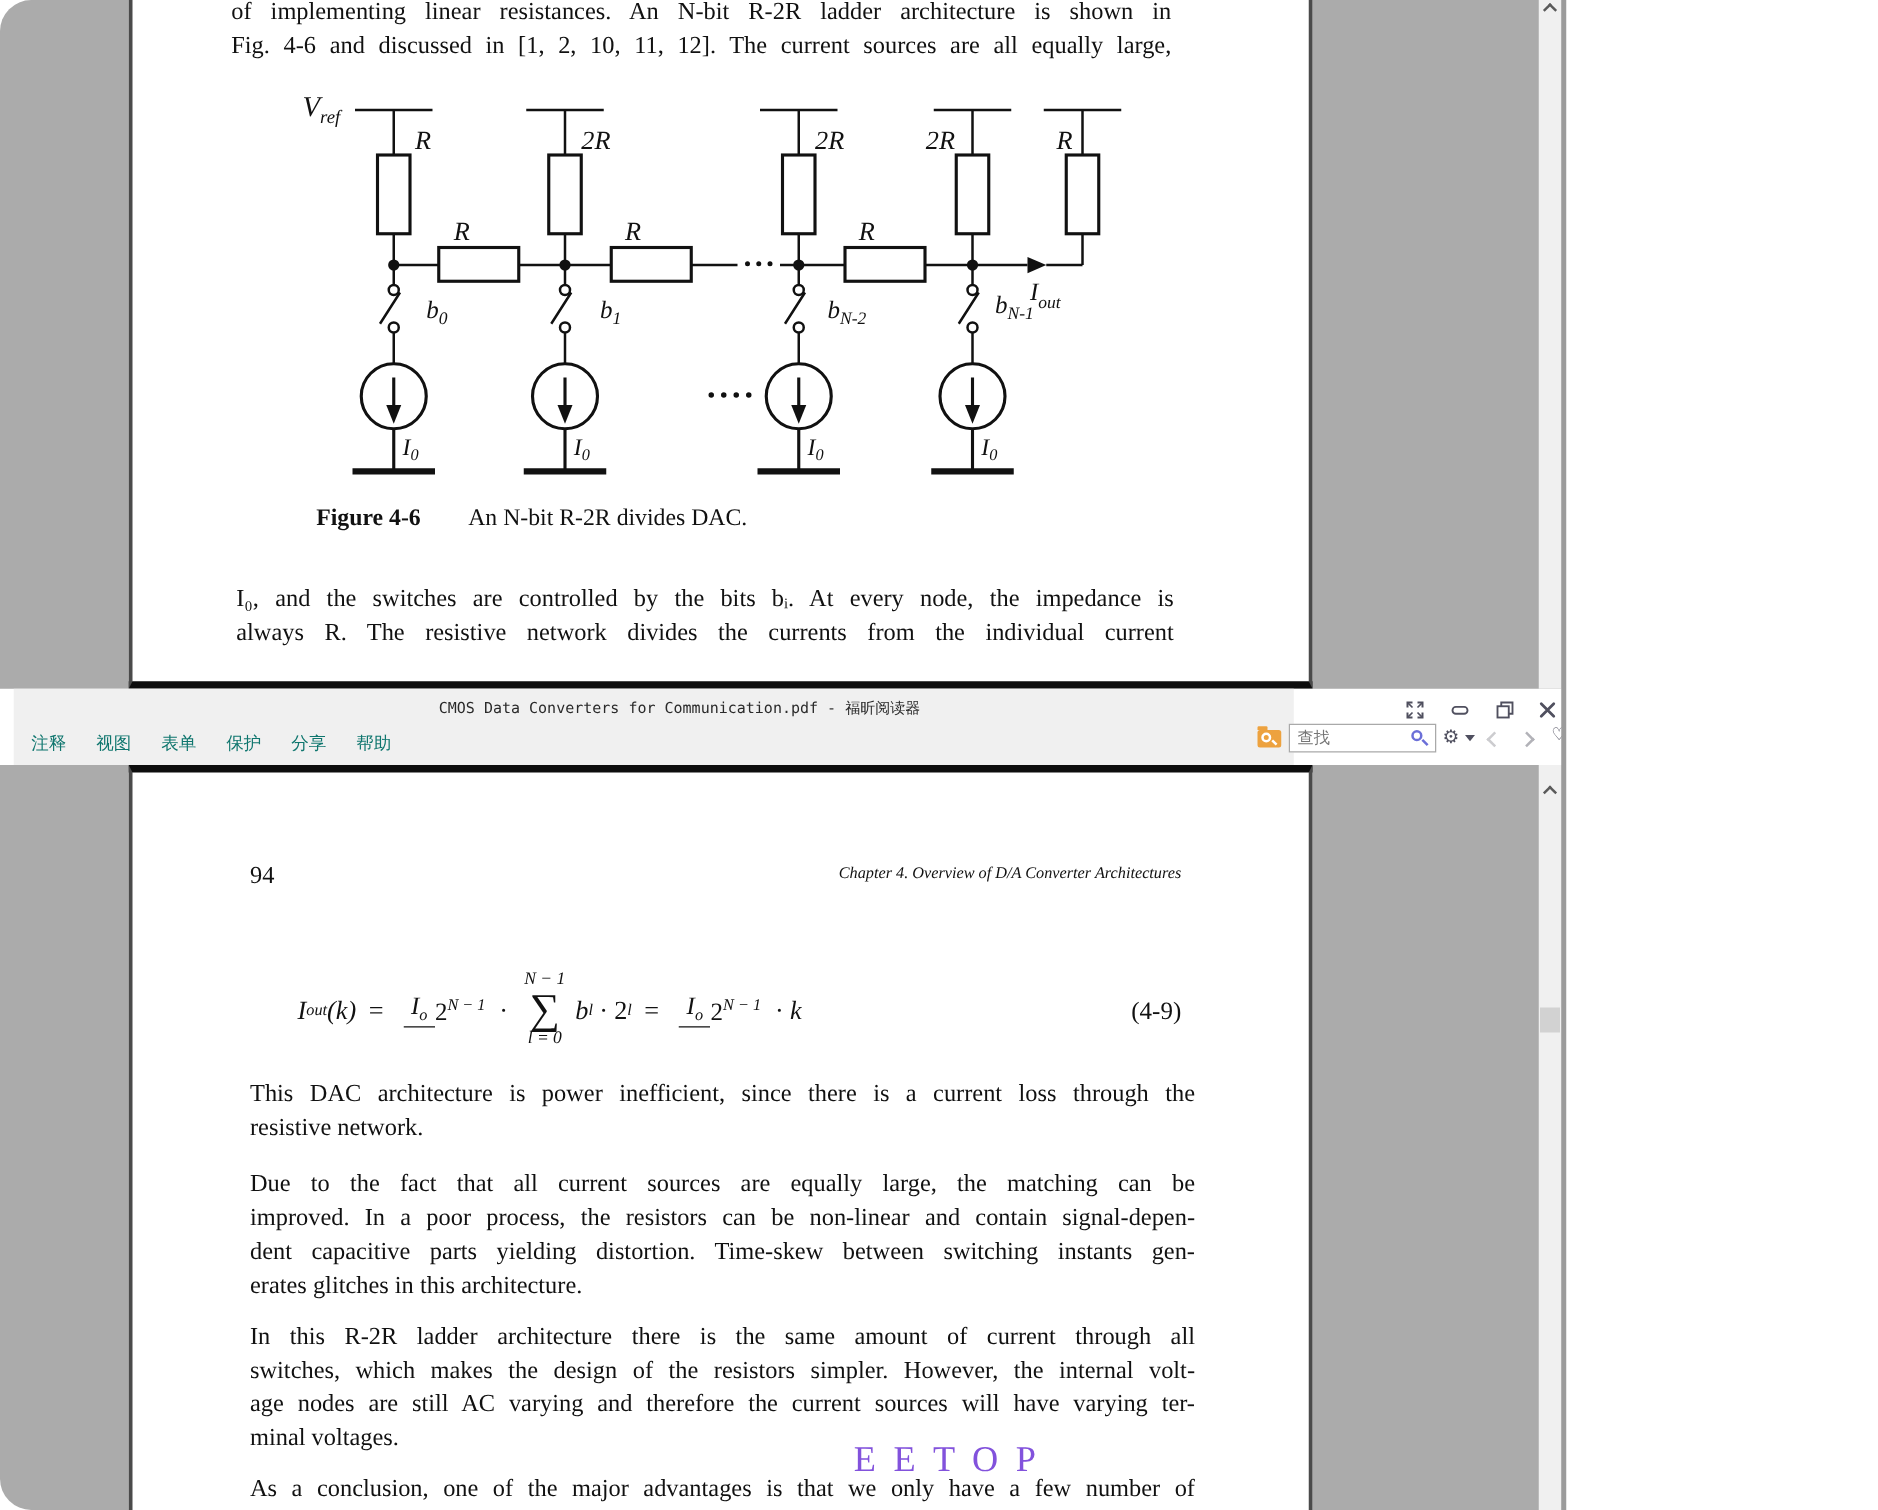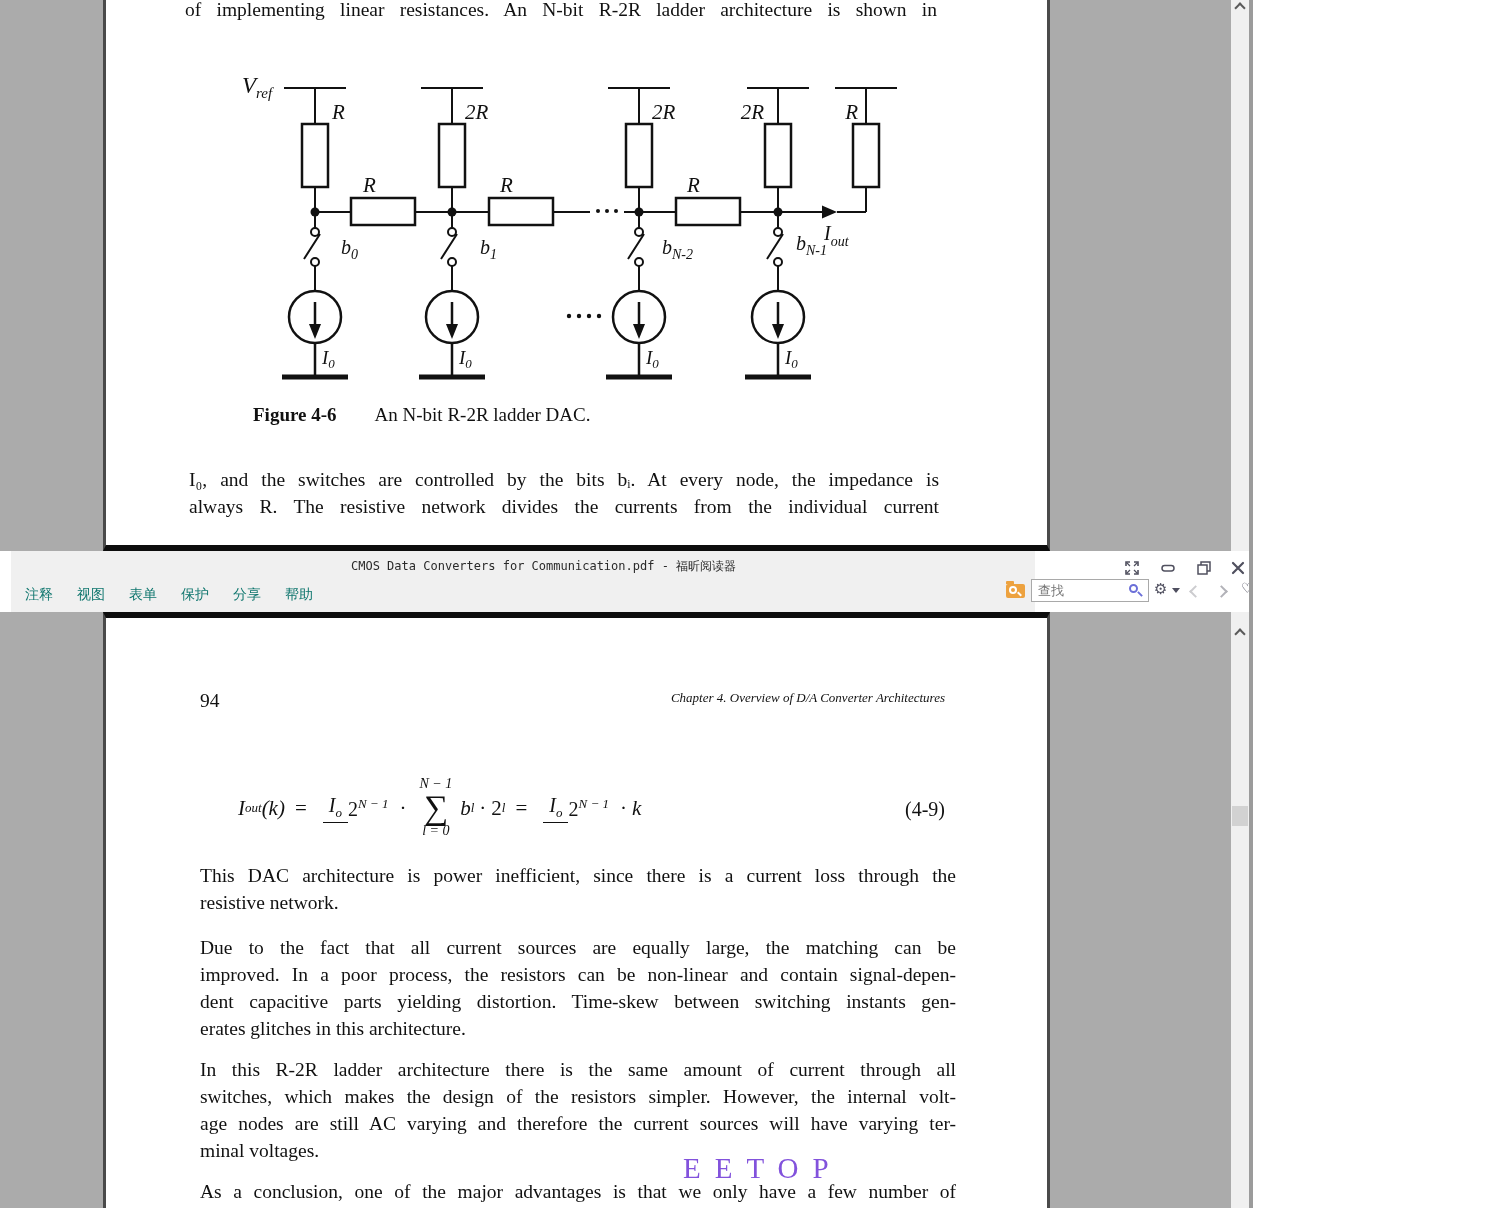--- a/index.html
+++ b/index.html
@@ -1,18 +1,18 @@
 <!DOCTYPE html>
 <html><head>
 <meta charset="utf-8">
 <style>
   * { box-sizing: border-box; margin: 0; padding: 0; }
   html,body { background:#fff; }
   .root { position:relative; width:1502px; height:1208px; background:#fff; overflow:hidden;
-          font-family:"Liberation Serif","DejaVu Serif",serif; color:#111; }
+          font-family:"Liberation Serif","DejaVu Serif",serif; color:#111;border-radius:25px; }
 
   
   .pane { position:absolute; left:0; width:1249px; background:#ababab; overflow:hidden; }
   .pane-top { top:0; height:551px; }
   .pane-bottom { top:612px; height:596px; }
   .page { position:absolute; background:#fff; }
   .page-top { left:103px; top:0; width:947px; height:551px;
               border-left:3px solid #4a4a4a; border-right:3px solid #4a4a4a; border-bottom:6px solid #0d0d0d; }
   .page-bottom { left:103px; top:0; width:947px; height:596px;
               border-left:3px solid #4a4a4a; border-right:3px solid #4a4a4a; border-top:6px solid #0d0d0d; }
@@ -83,20 +83,21 @@
 </head>
 <body>
 
 <div class="root">
 
   <div class="pane pane-top">
     <div class="page page-top"></div>
 
     <div class="p-lines" style="left:185px; top:-4px; width:752px">
       <div class="ln jl">of implementing linear resistances. An N-bit R-2R ladder architecture is shown in</div>
+      <div class="ln jl">Fig. 4-6 and discussed in [1, 2, 10, 11, 12]. The current sources are all equally large,</div>
     </div>
 
     <svg style="position:absolute;left:228px;top:62px;" width="680" height="335" viewBox="0 0 680 335">
       <g stroke="#111" stroke-width="2" fill="none">
 
         <path d="M56 26H118 M87 26V62"></path>
         <path d="M193 26H255 M224 26V62"></path>
         <path d="M380 26H442 M411 26V62"></path>
         <path d="M519 26H581 M550 26V62"></path>
         <path d="M607 26H669 M638 26V62"></path>
@@ -193,21 +194,21 @@
       <text x="434" y="192" font-size="20" font-style="italic"><tspan>b</tspan><tspan font-size="14" dy="5">N-2</tspan></text>
       <text x="568" y="188" font-size="20" font-style="italic"><tspan>b</tspan><tspan font-size="14" dy="5">N-1</tspan></text>
       <text x="596" y="178" font-size="20" font-style="italic"><tspan>I</tspan><tspan font-size="14" dy="6">out</tspan></text>
       <text x="94" y="302" font-size="19" font-style="italic"><tspan>I</tspan><tspan font-size="13" dy="4">0</tspan></text>
       <text x="231" y="302" font-size="19" font-style="italic"><tspan>I</tspan><tspan font-size="13" dy="4">0</tspan></text>
       <text x="418" y="302" font-size="19" font-style="italic"><tspan>I</tspan><tspan font-size="13" dy="4">0</tspan></text>
       <text x="557" y="302" font-size="19" font-style="italic"><tspan>I</tspan><tspan font-size="13" dy="4">0</tspan></text>
     </svg>
 
     <div class="caption">
-      <span class="cap-label">Figure 4-6</span><span>An N-bit R-2R ladder DAC.</span>
+      <span class="cap-label">Figure 4-6</span><span>An N-bit R-2R divides DAC.</span>
     </div>
 
     <div class="p-lines" style="left:189px; top:466px; width:750px">
       <div class="ln jl">I₀, and the switches are controlled by the bits  bᵢ. At every node, the impedance is</div>
       <div class="ln jl">always R. The resistive network divides the currents from the individual current</div>
     </div>
   </div>
 
   <div class="toolbar">
     <div class="tb-title">CMOS Data Converters for Communication.pdf - 福昕阅读器</div>

